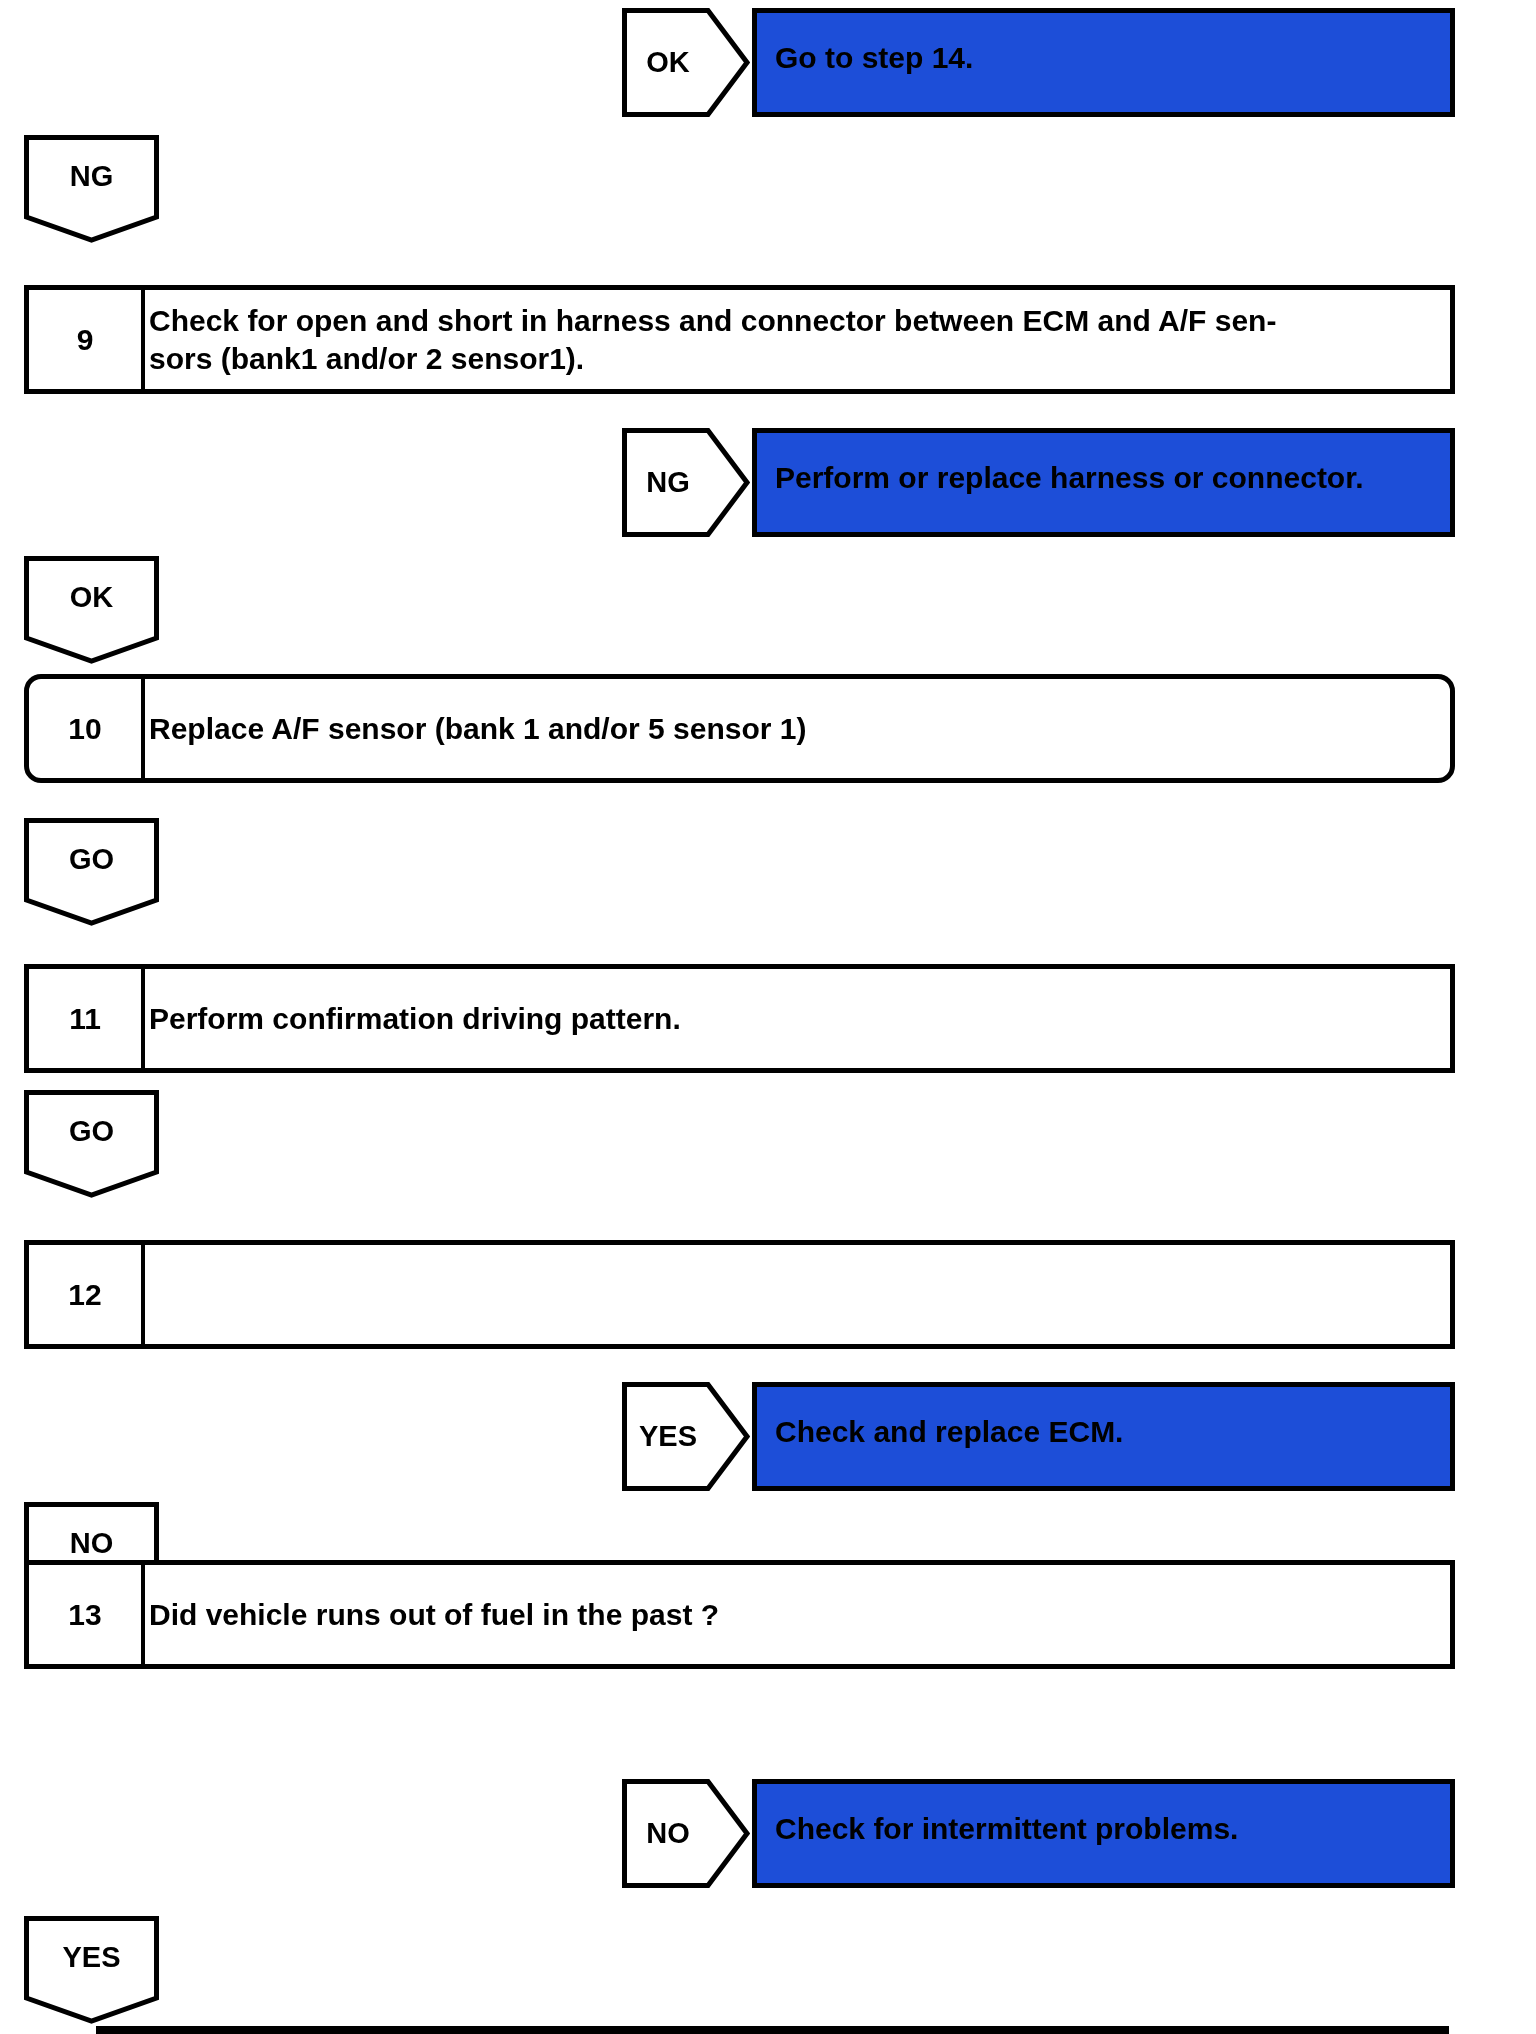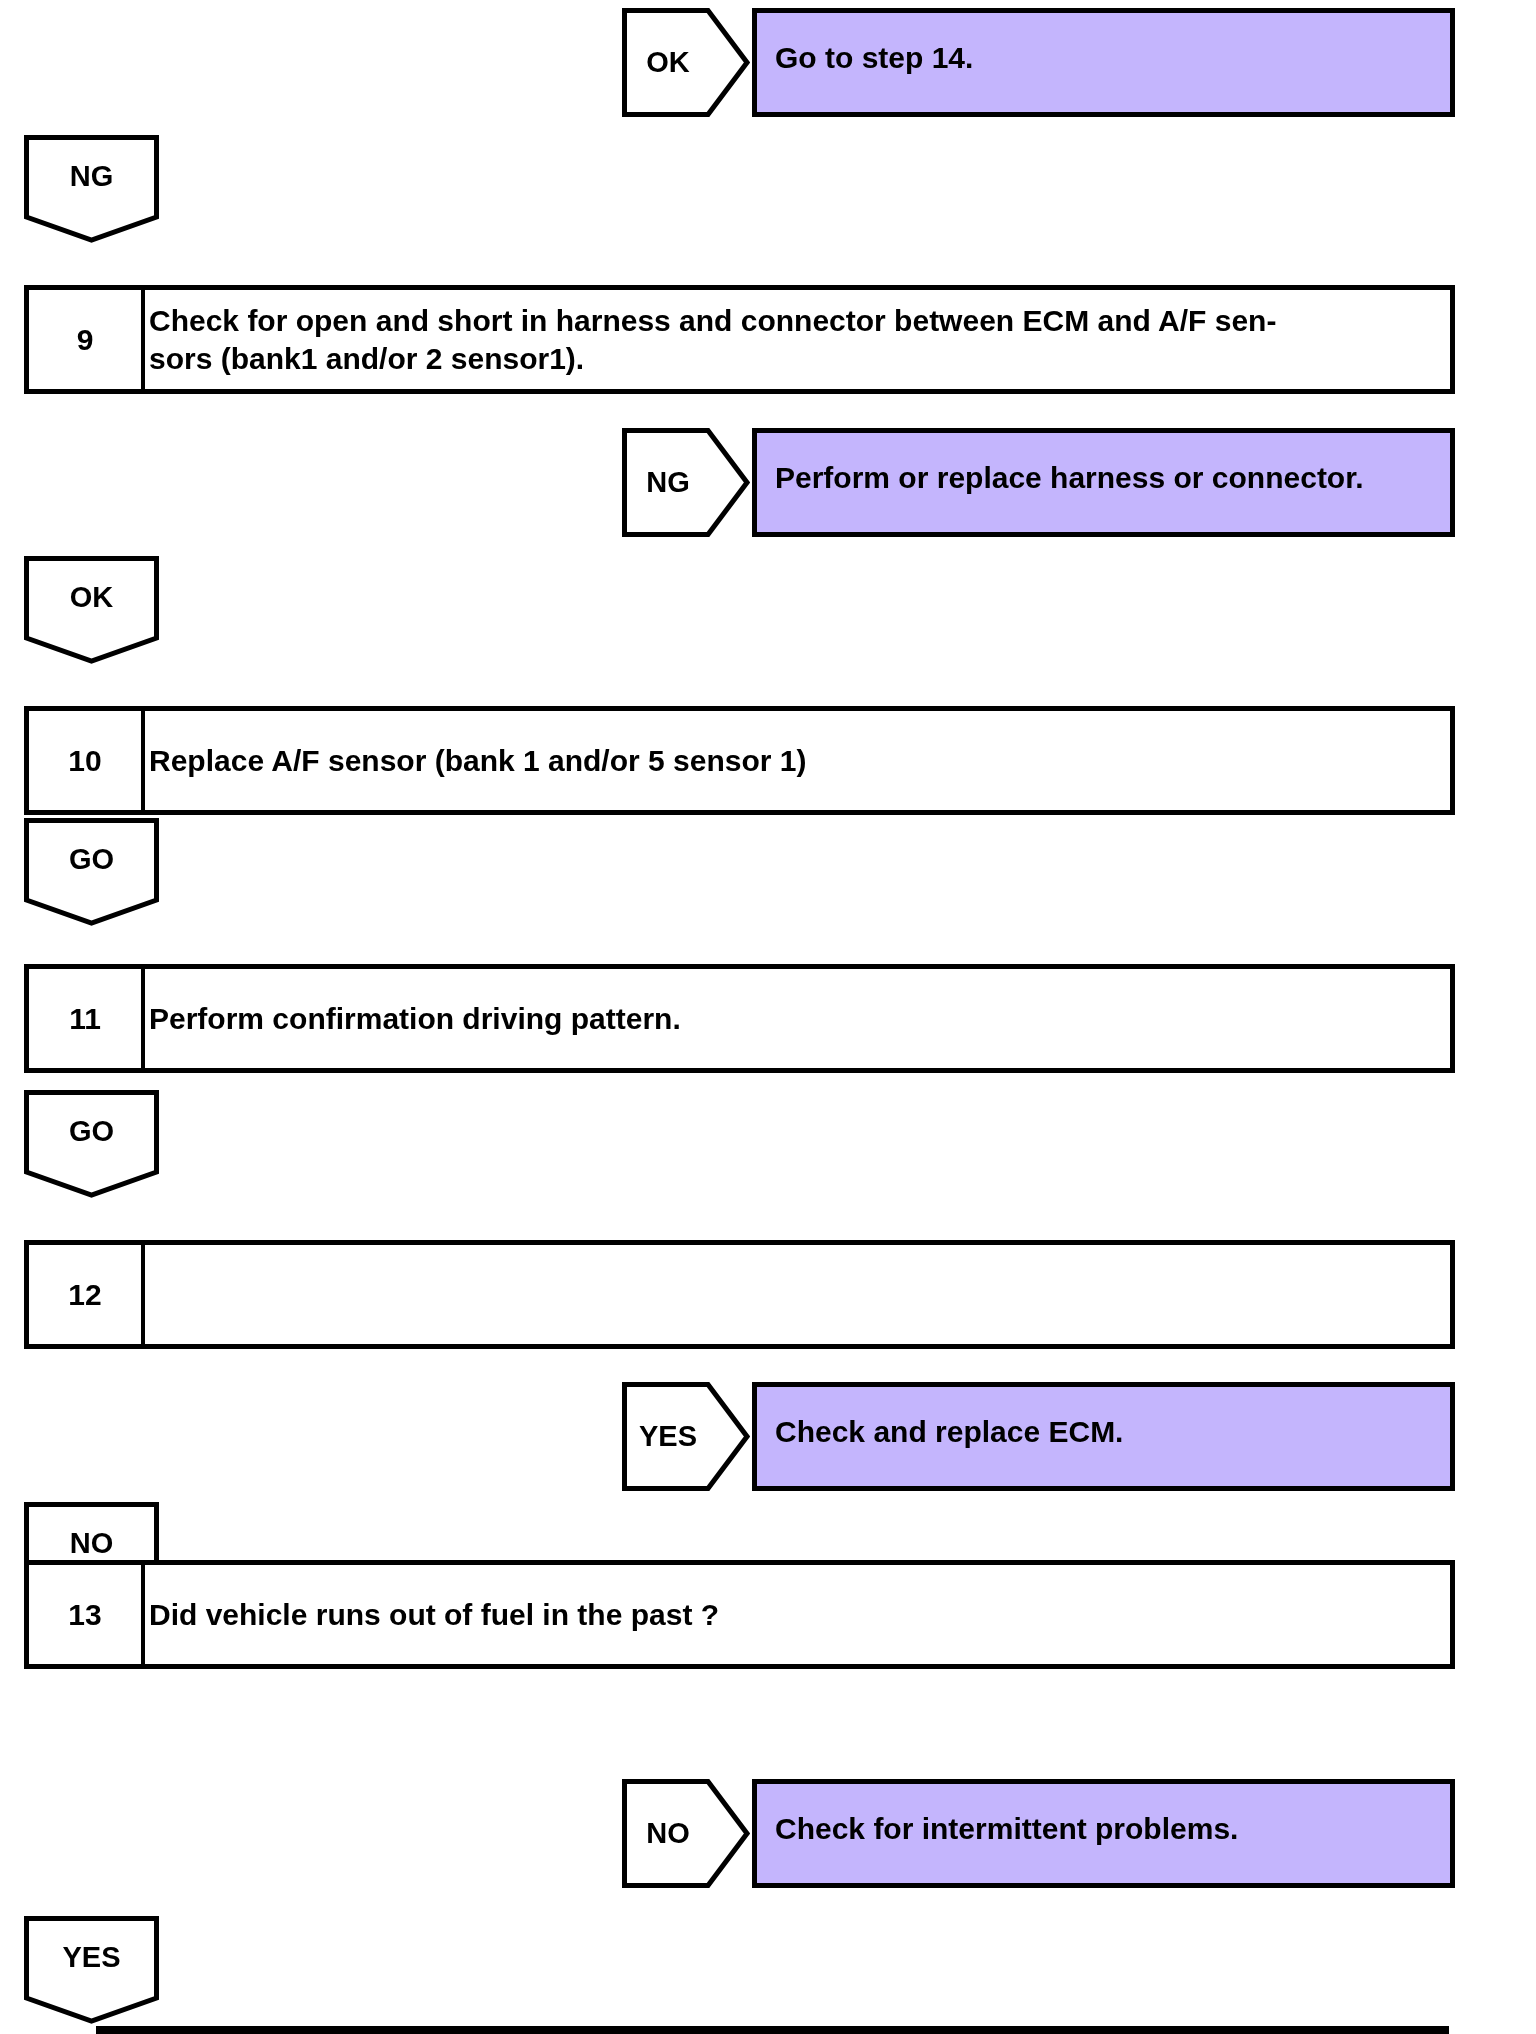--- a/index.html
+++ b/index.html
@@ -47,21 +47,21 @@
     line-height: 38px;
     white-space: nowrap;
   }
 
   
   .result-box {
     left: 752px;
     width: 703px;
     height: 109px;
     border: 5px solid #000;
-    background: #c4b5fd;
+    background: #1d4ed8;
     display: flex;
     align-items: center;
     padding-left: 18px;
     padding-bottom: 10px;
     font-size: 30px;
     white-space: nowrap;
   }
 
   
   .conn-right {
@@ -145,21 +145,21 @@
     <span>Perform or replace harness or connector.</span>
   </div>
 
   <div class="abs conn-down" style="top:556px;">
     <svg class="pent-svg" width="135" height="108" viewBox="0 0 135 108">
       <polygon points="2.5,2.5 132.5,2.5 132.5,82 67.5,105 2.5,82" fill="#ffffff" stroke="#000000" stroke-width="5"></polygon>
     </svg>
     <span class="pent-label">OK</span>
   </div>
 
-  <div class="abs step-box" style="top:706px;">
+  <div class="abs step-box" style="top:674px;border-radius:17px;">
     <div class="step-num">10</div>
     <div class="step-text">
       <div>Replace A/F sensor (bank 1 and/or 5 sensor 1)</div>
     </div>
   </div>
 
   <div class="abs conn-down" style="top:818px;">
     <svg class="pent-svg" width="135" height="108" viewBox="0 0 135 108">
       <polygon points="2.5,2.5 132.5,2.5 132.5,82 67.5,105 2.5,82" fill="#ffffff" stroke="#000000" stroke-width="5"></polygon>
     </svg>

